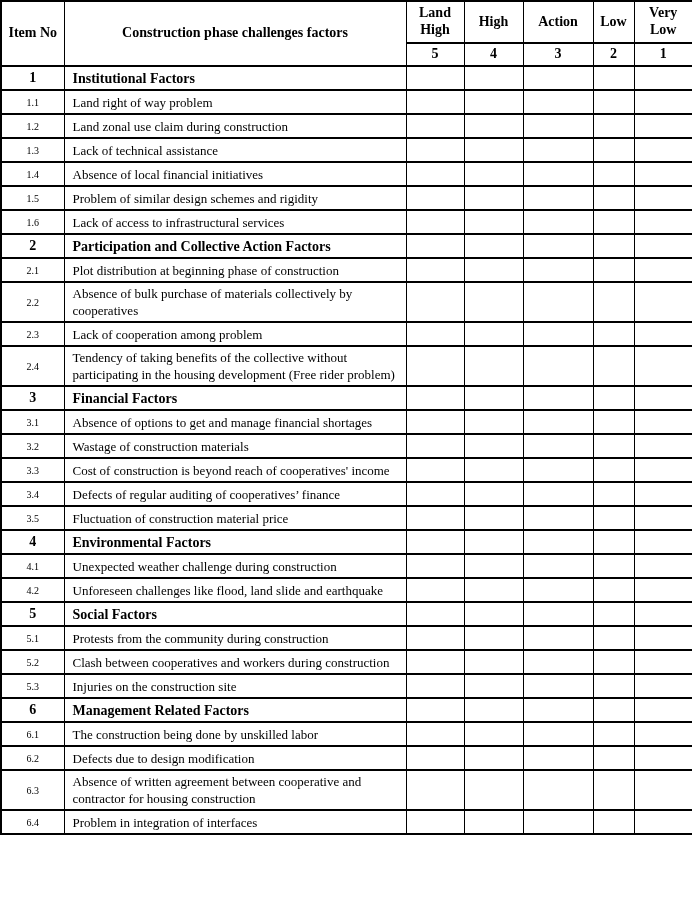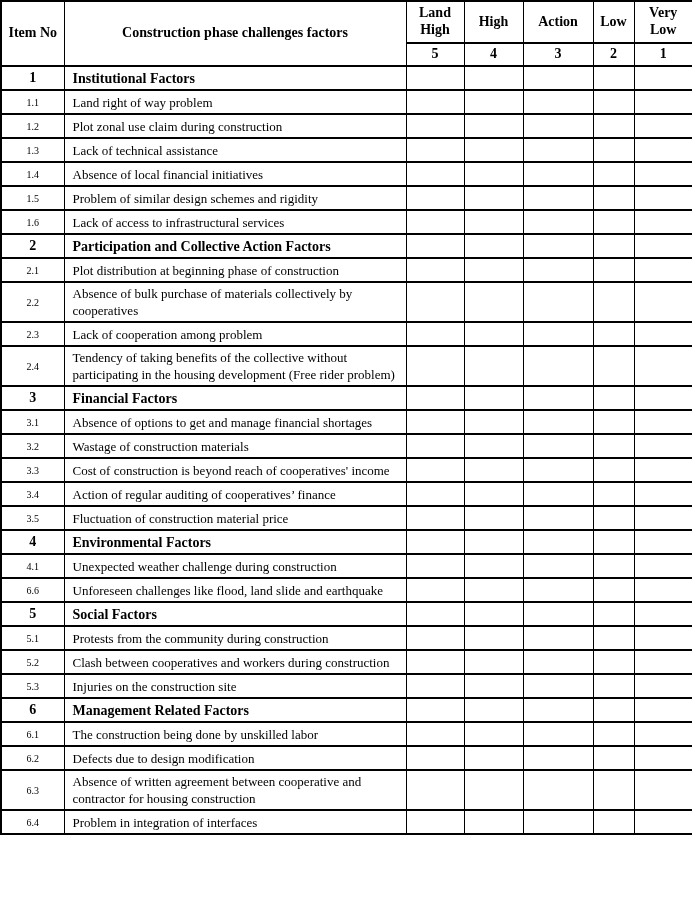--- a/index.html
+++ b/index.html
@@ -102,21 +102,21 @@
     <td class="item-no">1.1</td>
     <td class="factor">Land right of way problem</td>
     <td class="rating"></td>
     <td class="rating"></td>
     <td class="rating"></td>
     <td class="rating"></td>
     <td class="rating"></td>
   </tr>
         <tr>
     <td class="item-no">1.2</td>
-    <td class="factor">Plot zonal use claim during construction</td>
+    <td class="factor">Land zonal use claim during construction</td>
     <td class="rating"></td>
     <td class="rating"></td>
     <td class="rating"></td>
     <td class="rating"></td>
     <td class="rating"></td>
   </tr>
         <tr>
     <td class="item-no">1.3</td>
     <td class="factor">Lack of technical assistance</td>
     <td class="rating"></td>
@@ -228,21 +228,21 @@
     <td class="item-no">3.3</td>
     <td class="factor">Cost of construction is beyond reach of cooperatives' income</td>
     <td class="rating"></td>
     <td class="rating"></td>
     <td class="rating"></td>
     <td class="rating"></td>
     <td class="rating"></td>
   </tr>
         <tr>
     <td class="item-no">3.4</td>
-    <td class="factor">Action of regular auditing of cooperatives’ finance</td>
+    <td class="factor">Defects of regular auditing of cooperatives’ finance</td>
     <td class="rating"></td>
     <td class="rating"></td>
     <td class="rating"></td>
     <td class="rating"></td>
     <td class="rating"></td>
   </tr>
         <tr>
     <td class="item-no">3.5</td>
     <td class="factor">Fluctuation of construction material price</td>
     <td class="rating"></td>
@@ -263,21 +263,21 @@
         <tr>
     <td class="item-no">4.1</td>
     <td class="factor">Unexpected weather challenge during construction</td>
     <td class="rating"></td>
     <td class="rating"></td>
     <td class="rating"></td>
     <td class="rating"></td>
     <td class="rating"></td>
   </tr>
         <tr>
-    <td class="item-no">6.6</td>
+    <td class="item-no">4.2</td>
     <td class="factor">Unforeseen challenges like flood, land slide and earthquake</td>
     <td class="rating"></td>
     <td class="rating"></td>
     <td class="rating"></td>
     <td class="rating"></td>
     <td class="rating"></td>
   </tr>
         <tr class="section">
     <td class="item-no">5</td>
     <td class="factor">Social Factors</td>

